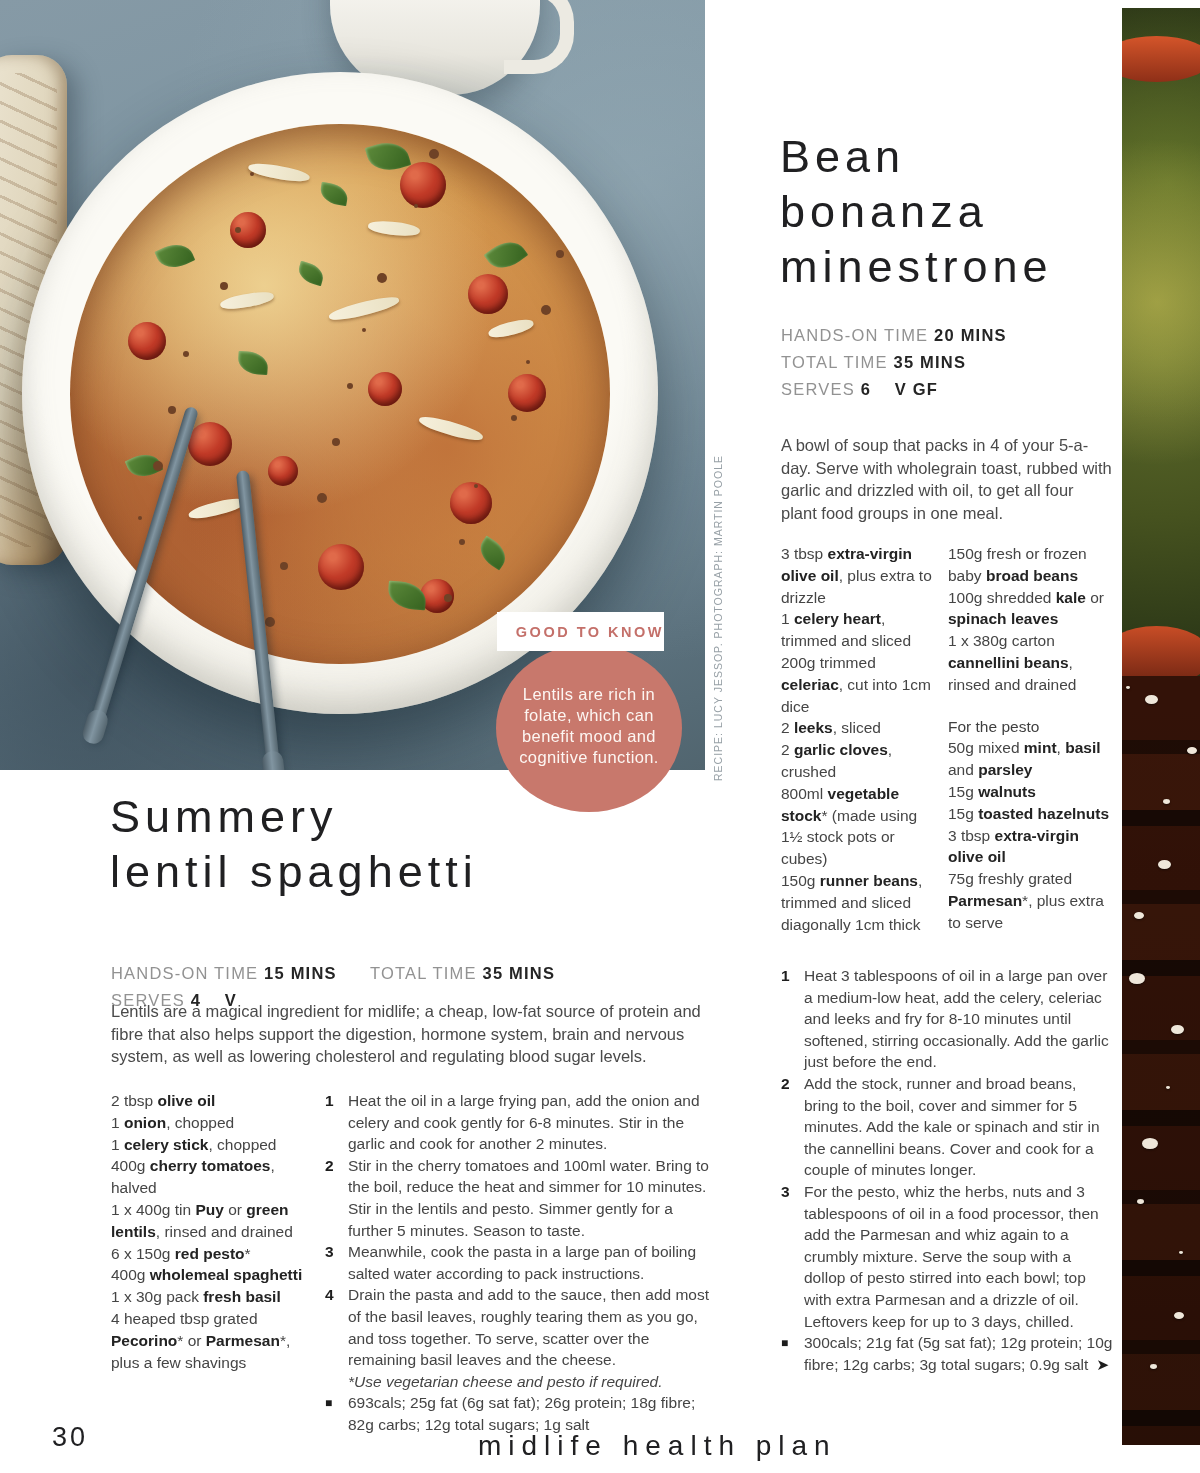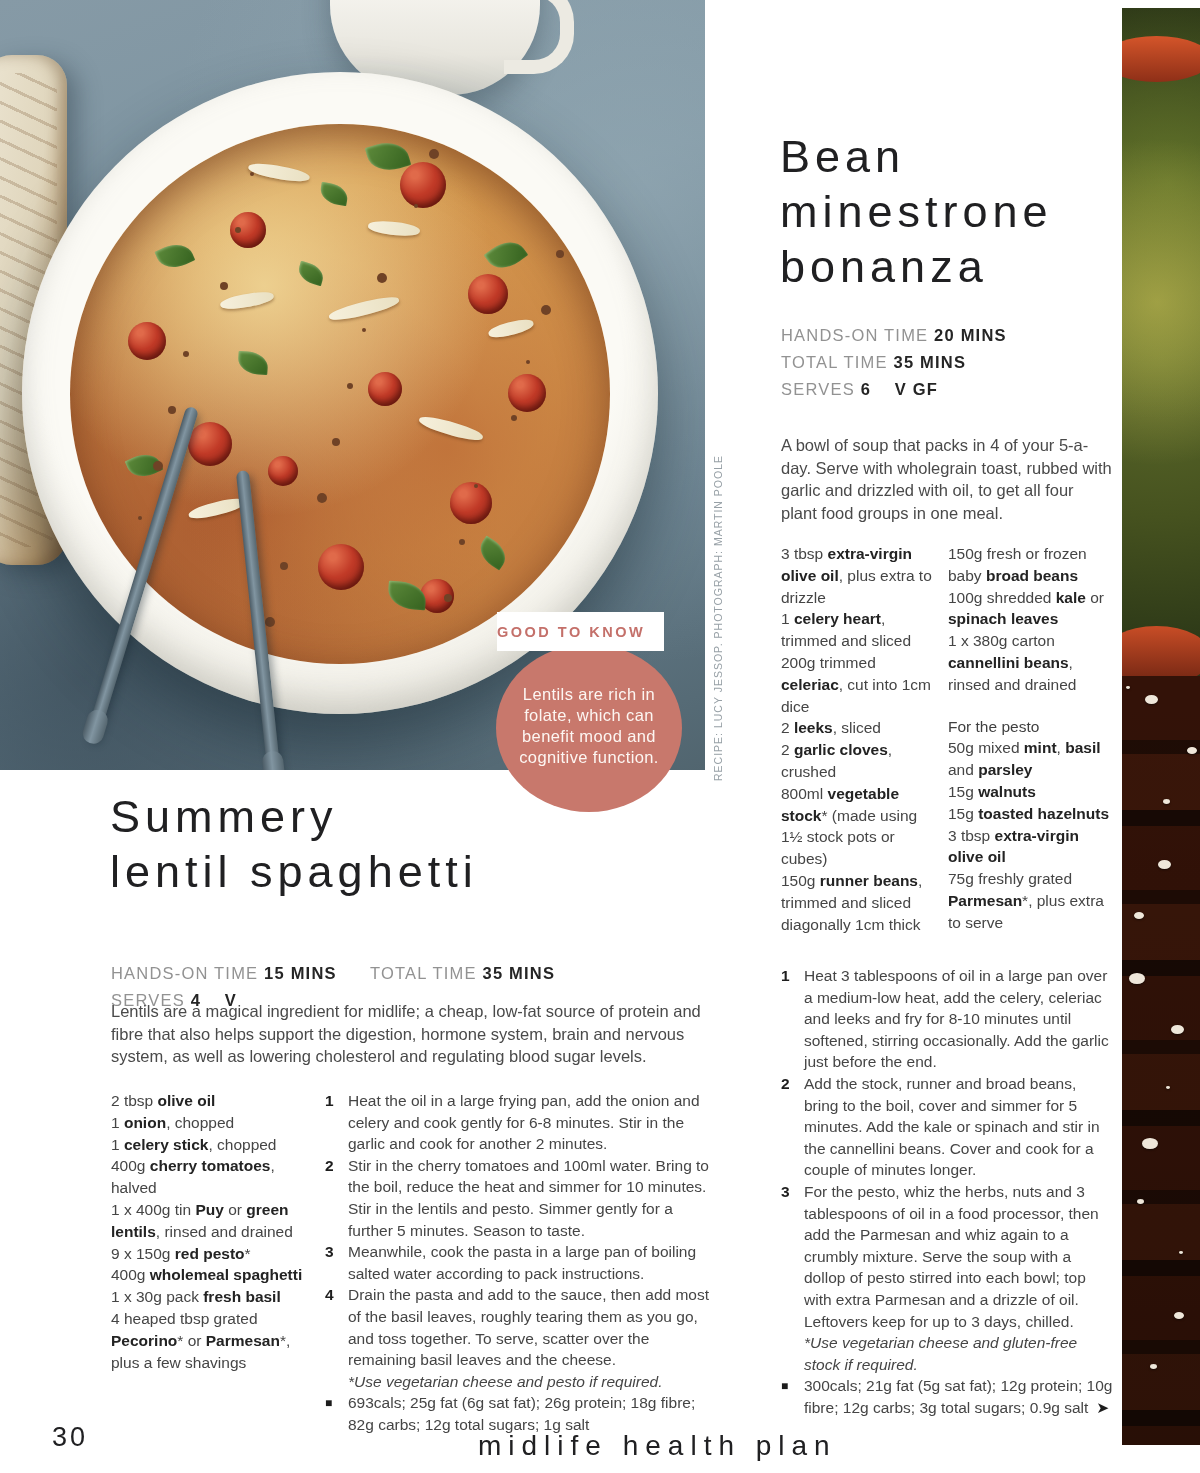--- a/index.html
+++ b/index.html
@@ -37,21 +37,21 @@
   .speck { position:absolute; border-radius:50%; background:#6f4226; }
   .fork { position:absolute; width:13px; border-radius:7px; background: linear-gradient(90deg,#4c5c66,#8195a1 45%,#55666f); box-shadow: 3px 5px 9px rgba(15,30,40,.4); }
   .fork1 { left:136px; top:400px; height:345px; transform:rotate(17deg); }
   .fork2 { left:252px; top:470px; height:310px; transform:rotate(-6deg); }
   .fork::after { content:""; position:absolute; left:-4px; bottom:-6px; width:21px; height:34px; border-radius:10px; background:inherit; }
 
   
   .gtk-circle { left:496px; top:644px; width:186px; height:168px; border-radius:50%;
     background:#c8786c; display:flex; align-items:center; justify-content:center; text-align:center; padding:14px 20px 18px; }
   .gtk-circle .gtk-text { color:#fdf6f2; font-size:16.5px; line-height:21px; letter-spacing:.4px; }
-  .gtk-label { left:497px; top:612px; width:167px; height:39px; background:#ffffff; display:flex; align-items:center; justify-content:flex-start; }
+  .gtk-label { left:497px; top:612px; width:167px; height:39px; background:#ffffff; display:flex; align-items:center; justify-content:flex-end; }
   .gtk-label span { color:#c4706a; font-weight:bold; font-size:14.5px; letter-spacing:2.5px; }
 
   
   .credit { left:712px; top:436px; height:345px; width:24px; writing-mode:vertical-rl; transform:rotate(180deg);
     font-size:10.5px; letter-spacing:1px; color:#97a0a6; white-space:nowrap; }
 
   
   .serif { font-family:Liberation Sans, sans-serif; color:#202022; font-weight:500; }
   .recipe-title { font-size:45px; line-height:1.22; letter-spacing:5px; }
   .meta { font-size:16.5px; letter-spacing:1.2px; color:#929292; }
@@ -192,21 +192,21 @@
 </div>
 
 <div class="abs intro" style="left:111px; top:1000px; width:605px;">Lentils are a magical ingredient for midlife; a cheap, low-fat source of protein and fibre that also helps support the digestion, hormone system, brain and nervous system, as well as lowering cholesterol and regulating blood sugar levels.</div>
 
 <div class="abs" style="left:111px; top:1090px; width:210px;">
     <div class="ing-line"><span>2 tbsp </span><b>olive oil</b><span></span></div>
     <div class="ing-line"><span>1 </span><b>onion</b><span>, chopped</span></div>
     <div class="ing-line"><span>1 </span><b>celery stick</b><span>, chopped</span></div>
     <div class="ing-line"><span>400g </span><b>cherry tomatoes</b><span>, halved</span></div>
     <div class="ing-line"><span>1 x 400g tin </span><b>Puy</b><span> or </span><b>green lentils</b><span>, rinsed and drained</span></div>
-    <div class="ing-line"><span>9 x 150g </span><b>red pesto</b><span>*</span></div>
+    <div class="ing-line"><span>6 x 150g </span><b>red pesto</b><span>*</span></div>
     <div class="ing-line"><span>400g </span><b>wholemeal spaghetti</b><span></span></div>
     <div class="ing-line"><span>1 x 30g pack </span><b>fresh basil</b><span></span></div>
     <div class="ing-line"><span>4 heaped tbsp grated </span><b>Pecorino</b><span>* or </span><b>Parmesan</b><span>*, plus a few shavings</span></div>
   </div>
 
 <div class="abs" style="left:325px; top:1090px; width:394px;">
   <div>
       <div class="step">
         <span class="step-num">1</span>
         <span class="step-text"><span>Heat the oil in a large frying pan, add the onion and celery and cook gently for 6-8 minutes. Stir in the garlic and cook for another 2 minutes.</span></span>
@@ -226,22 +226,22 @@
     </div>
   <div class="footnote">*Use vegetarian cheese and pesto if required.</div>
   <div class="nutrition">
     <span class="nut-bullet">■</span>
     <span class="step-text">693cals; 25g fat (6g sat fat); 26g protein; 18g fibre; 82g carbs; 12g total sugars; 1g salt</span>
   </div>
 </div>
 
 <div class="abs serif recipe-title" style="left:780px; top:130px;">
   <div>Bean</div>
+  <div>bonanza</div>
   <div>minestrone</div>
-  <div>bonanza</div>
 </div>
 
 <div class="abs meta" style="left:781px; top:326px;">
   <div class="meta-row">
     <span>HANDS-ON TIME</span>
     <b>20 MINS</b>
   </div>
   <div class="meta-row">
     <span>TOTAL TIME</span>
     <b>35 MINS</b>
@@ -285,21 +285,20 @@
       </div>
       <div class="step">
         <span class="step-num">2</span>
         <span class="step-text"><span>Add the stock, runner and broad beans, bring to the boil, cover and simmer for 5 minutes. Add the kale or spinach and stir in the cannellini beans. Cover and cook for a couple of minutes longer.</span></span>
       </div>
       <div class="step">
         <span class="step-num">3</span>
         <span class="step-text"><span>For the pesto, whiz the herbs, nuts and 3 tablespoons of oil in a food processor, then add the Parmesan and whiz again to a crumbly mixture. Serve the soup with a dollop of pesto stirred into each bowl; top with extra Parmesan and a drizzle of oil. Leftovers keep for up to 3 days, chilled.</span></span>
       </div>
     </div>
-  <div class="footnote">*Use vegetarian cheese and gluten-free stock if required.</div>
   <div class="nutrition">
     <span class="nut-bullet">■</span>
     <span class="step-text"><span>300cals; 21g fat (5g sat fat); 12g protein; 10g fibre; 12g carbs; 3g total sugars; 0.9g salt</span><span class="arrow">➤</span></span>
   </div>
 </div>
 
 <div class="abs photo-side">
   <div class="side-bowl"></div>
   <div class="side-wood" id="side-wood">
       <span class="crumb" style="left: 4px; top: 10px; width: 4px; height: 2.8px;"></span>

